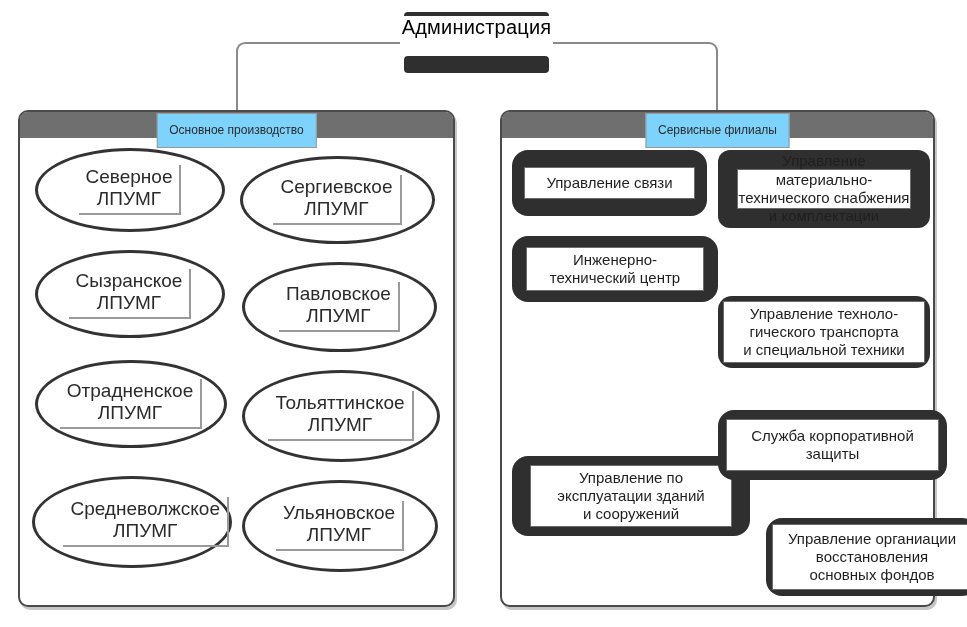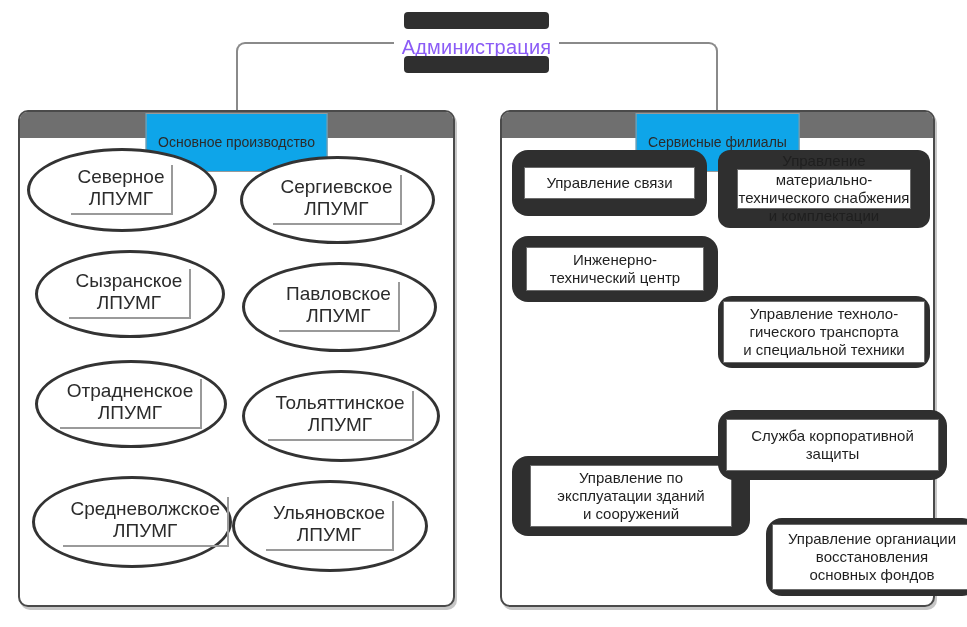--- a/index.html
+++ b/index.html
@@ -21,25 +21,25 @@
     width: 145px;
     height: 17px;
     background: #2f2f2f;
     border-radius: 4px;
   }
   .root-bar.top { top: 12px; }
   .root-bar.bottom { top: 56px; }
   .root-title {
     position: absolute;
     left: 394px;
-    top: 36px;
+    top: 16px;
     width: 165px;
     text-align: center;
     font-size: 20px;
-    color: #8b5cf6;
+    color: #000000;
     letter-spacing: 0.2px;
     background: #fff;
   }
 
   
   .connector {
     position: absolute;
     top: 42px;
     height: 68px;
   }
@@ -76,24 +76,24 @@
     height: 28px;
     background: #6f6f6f;
     border-radius: 7px 7px 0 0;
     border-bottom: 2px solid #ffffff;
   }
   .panel-title {
     position: absolute;
     left: 50%;
     top: 1px;
     transform: translateX(-50%);
-    background: #0ea5e9;
+    background: #7dd3fc;
     border: 1px solid #999;
-    padding: 16px 12px;
-    font-size: 14px;
+    padding: 4px 12px;
+    font-size: 12px;
     line-height: 25px;
     white-space: nowrap;
     color: #2b2b2b;
   }
   .panel-body { position: relative; width: 100%; height: 465px; }
 
   
   .ellipse {
     position: absolute;
     border: 3px solid #333;
@@ -140,28 +140,28 @@
   #svc-l1 { left: 10px; top: 10px;  width: 195px; height: 66px; padding: 17px 12px; }
   #svc-l2 { left: 10px; top: 96px;  width: 206px; height: 66px; padding: 11px 14px; }
   #svc-l3 { left: 8px;  top: 224px; width: 206px; height: 58px; padding: 4px; border-radius: 12px; }
   #svc-l4 { left: 10px; top: 316px; width: 238px; height: 80px; padding: 9px 18px; }
   #svc-r1 { left: 216px; top: 10px;  width: 212px; height: 78px; padding: 19px;  border-radius: 12px; }
   #svc-r2 { left: 216px; top: 156px; width: 212px; height: 72px; padding: 5px;  border-radius: 14px; }
   #svc-r3 { left: 216px; top: 270px; width: 229px; height: 70px; padding: 9px 8px; }
   #svc-r4 { left: 216px; top: 378px; width: 212px; height: 78px; padding: 6px; margin-left: 48px; }
 
   
-  #ell-0 { left: 7px;  top: 8px;   width: 190px; height: 84px; }
+  #ell-0 { left: 15px;  top: 8px;   width: 190px; height: 84px; }
   #ell-1 { left: 220px; top: 16px;  width: 195px; height: 88px; }
   #ell-2 { left: 15px;  top: 110px; width: 190px; height: 88px; }
   #ell-3 { left: 222px; top: 122px; width: 195px; height: 90px; }
   #ell-4 { left: 15px;  top: 220px; width: 192px; height: 88px; }
   #ell-5 { left: 222px; top: 230px; width: 198px; height: 92px; }
   #ell-6 { left: 12px;  top: 336px; width: 200px; height: 92px; justify-content: flex-end; }
-  #ell-7 { left: 212px; top: 340px; width: 196px; height: 92px; align-items: center; }
+  #ell-7 { left: 222px; top: 340px; width: 196px; height: 92px; align-items: center; }
 </style>
 </head>
 <body>
 
 <div class="canvas">
 
   <div class="connector left"></div>
   <div class="connector right"></div>
 
   <div class="root-bar top"></div>

